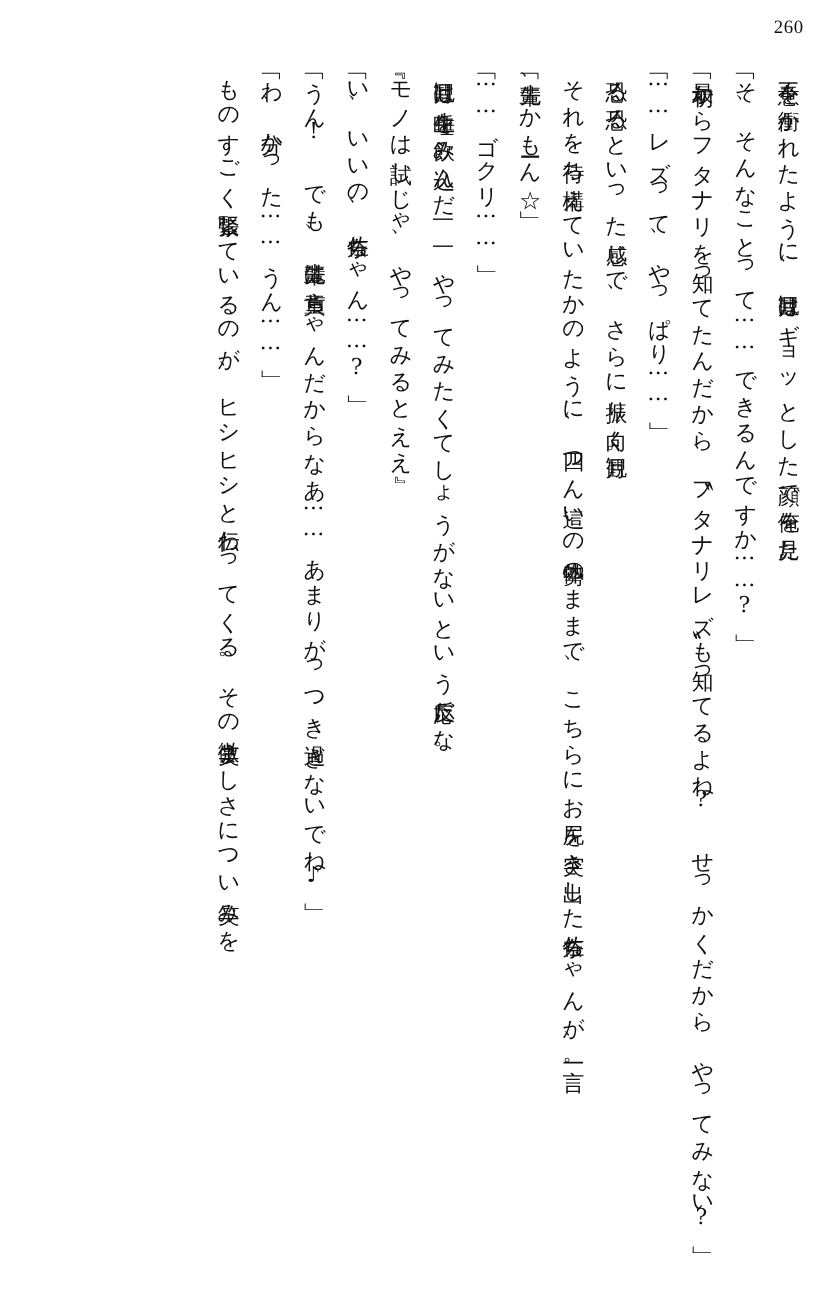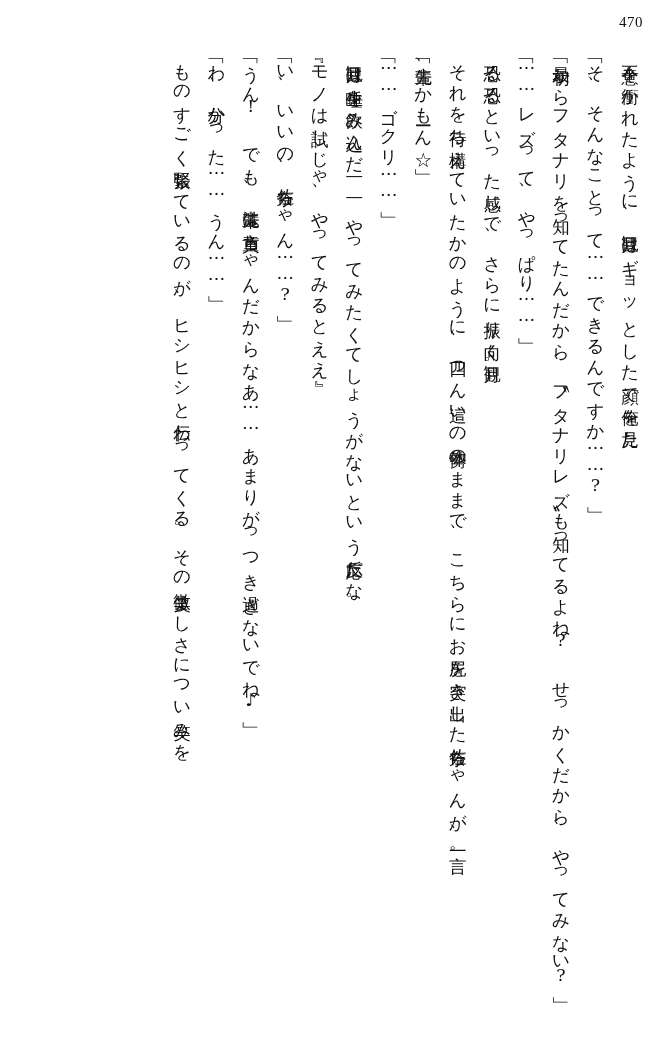--- a/index.html
+++ b/index.html
@@ -42,21 +42,21 @@
     margin: 0;
     padding: 0;
     text-indent: 0;
   }
 </style>
 </head>
 <body>
 
 <div class="page">
 
-  <div class="page-number">470</div>
+  <div class="page-number">260</div>
 
   <div class="body-text">
     <p>不意を衝かれたように、観月はギョッとした顔で俺を見た。</p>
     <p>「そ、そんなことって……できるんですか……?」</p>
     <p>「最初からフタナリを知ってたんだから、〝フタナリレズ〟も知ってるよね?　せっかくだから、やってみない?」</p>
     <p>「……レズって、やっぱり……」</p>
     <p>恐る恐るといった感じで、さらに振り向く観月。</p>
     <p>それを待ち構えていたかのように、四つん這いの体勢のままで、こちらにお尻を突き出した佐奈ちゃんが、一言。</p>
     <p>「先輩、かもーん☆」</p>
     <p>「……ゴクリ……」</p>

